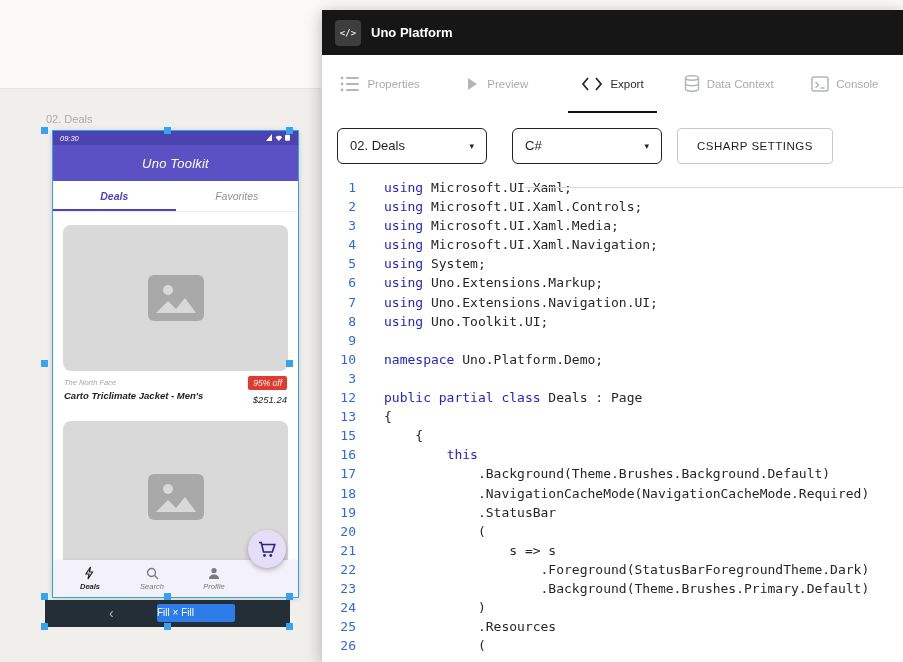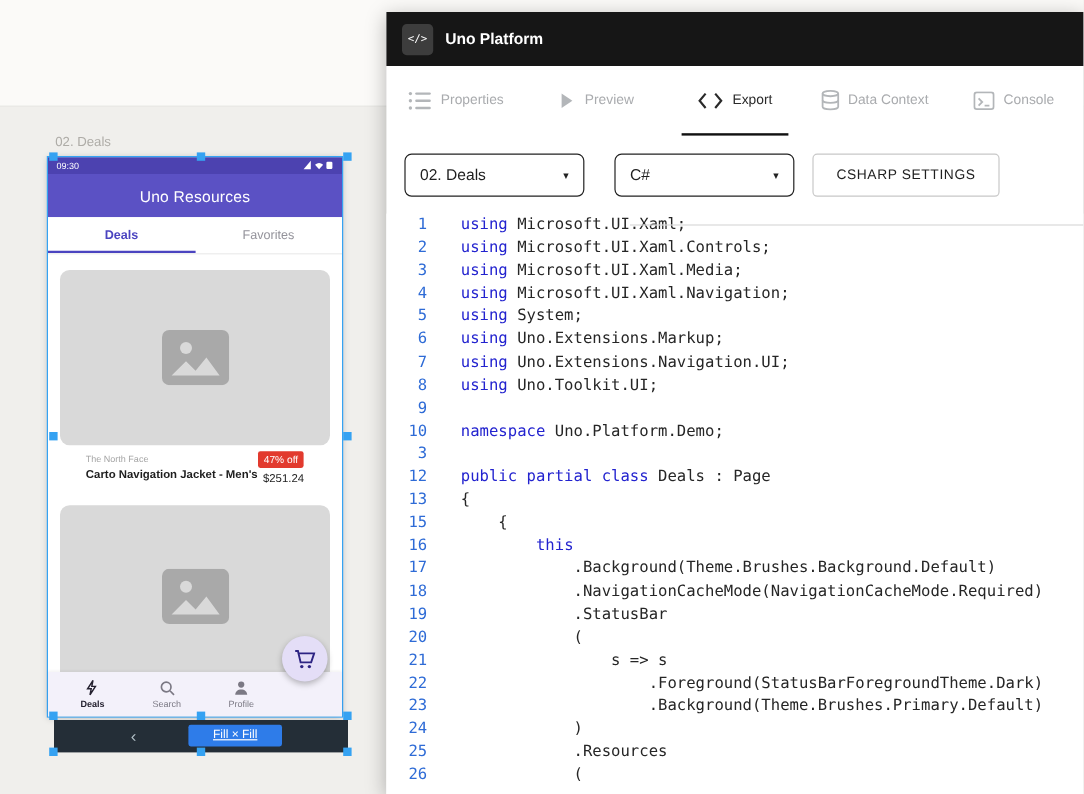--- a/index.html
+++ b/index.html
@@ -1,49 +1,49 @@
 <!DOCTYPE html>
 <html><head>
 <meta charset="utf-8">
 <style>
   html,body{margin:0;padding:0;width:903px;height:662px;overflow:hidden;position:relative;
     background:#f0efec;font-family:"Liberation Sans",sans-serif;}
   
   .top-strip{position:absolute;left:0;top:0;right:0;height:88px;background:#fbfaf8;border-bottom:1px solid #e7e5e1;}
   .artboard-label{position:absolute;left:46px;top:113px;font-size:11px;color:#aeaca7;}
-  .phone{position:absolute;left:40px;top:131px;width:245px;height:466px;background:#fff;
-    outline:1px solid #35a2f2;box-shadow:0 1px 6px rgba(0,0,0,.22);}
+  .phone{position:absolute;left:53px;top:131px;width:245px;height:466px;background:#fff;
+    outline:1px solid #35a2f2;box-shadow:0 1px 6px rgba(0,0,0,.22);font-style:italic;}
   .status-bar{height:14px;background:#4c42b0;color:#fff;display:flex;justify-content:space-between;
     align-items:center;padding:0 7px;font-size:7.5px;}
   .app-bar{height:36px;background:#5b51c4;color:#fff;display:flex;align-items:center;justify-content:center;
     font-size:13px;letter-spacing:.2px;}
   .ptabs{height:30px;display:flex;background:#fff;border-bottom:1px solid #ececec;}
   .ptab{flex:1;display:flex;align-items:center;justify-content:center;font-size:10.5px;color:#93929a;cursor:pointer;}
   .ptab.active{color:#4b44c0;font-weight:bold;box-shadow:inset 0 -2px 0 #4b44c0;}
   .img-card{position:absolute;left:10px;right:10px;background:#d9d9d9;border-radius:8px;
     display:flex;align-items:center;justify-content:center;}
   .card1{top:94px;height:146px;}
   .card2{top:290px;height:152px;}
-  .info-row{position:absolute;left:11px;right:11px;top:245px;height:38px;display:flex;justify-content:center;}
+  .info-row{position:absolute;left:11px;right:11px;top:245px;height:38px;display:flex;justify-content:space-between;}
   .brand{font-size:7.5px;color:#a5a5a5;margin-top:2px;}
   .ptitle{font-size:9.5px;color:#1e1e1e;font-weight:bold;margin-top:3px;}
   .info-right{display:flex;flex-direction:column;align-items:flex-end;}
   .badge{background:#e23a2e;color:#fff;font-size:8.5px;padding:2px 5px;border-radius:2px;}
   .price{font-size:9.5px;color:#1e1e1e;margin-top:4px;}
   .fab{position:absolute;right:12px;top:399px;width:38px;height:38px;border-radius:50%;background:#e4def7;
     display:flex;align-items:center;justify-content:center;box-shadow:0 2px 5px rgba(0,0,0,.28);z-index:6;cursor:pointer;}
   .bottom-nav{position:absolute;left:0;right:0;bottom:0;height:37px;background:#f3f1fa;display:flex;
     align-items:center;padding-left:14px;gap:16px;z-index:5;box-shadow:0 -1px 2px rgba(0,0,0,.05);}
   .nav-item{width:46px;display:flex;flex-direction:column;align-items:center;gap:2px;font-size:7.5px;
     color:#7b7984;cursor:pointer;}
   .nav-item.active{color:#24212f;font-weight:bold;}
   .size-toolbar{position:absolute;left:45px;top:600px;width:245px;height:27px;background:#242e37;z-index:4;}
   .chev{position:absolute;left:64px;top:4px;color:#b0bec5;font-size:14px;line-height:18px;cursor:pointer;}
   .fill-btn{position:absolute;left:112px;top:4px;width:78px;height:18px;background:#2e7ce9;color:#fff;
-    font-size:10px;line-height:18px;text-align:center;border-radius:2px;cursor:pointer;text-decoration:underline;}
+    font-size:10px;line-height:18px;text-align:left;border-radius:2px;cursor:pointer;}
   .handle{position:absolute;width:7px;height:7px;background:#35a2f2;z-index:7;cursor:pointer;}
   
   .panel{position:absolute;left:322px;top:10px;width:581px;height:652px;background:#fff;
     box-shadow:0 3px 16px rgba(0,0,0,.28);z-index:10;}
   .panel-header{height:45px;background:#161616;display:flex;align-items:center;padding:0 13px;gap:10px;}
   .logo{width:26px;height:26px;background:#3d3d3d;border-radius:4px;color:#fff;font-size:9px;
     display:flex;align-items:center;justify-content:center;font-family:"DejaVu Sans Mono",monospace;}
   .panel-title{color:#fff;font-size:13px;font-weight:bold;}
   .tabs-row{height:58px;display:flex;}
   .tab{flex:1;display:flex;align-items:center;justify-content:center;gap:7px;
@@ -79,42 +79,42 @@
     <span>09:30</span>
     <span>
       <svg width="26" height="9" viewBox="0 0 26 9" fill="#fff">
         <path d="M7 8V1L1 8z"></path>
         <path d="M10.5 4.2a5.5 5.5 0 0 1 6.8 0L13.9 8z"></path>
         <rect x="20" y="1.8" width="5" height="6" rx="1"></rect>
       </svg>
     </span>
   </div>
   <div class="app-bar">
-    <span>Uno Resources</span>
+    <span>Uno Toolkit</span>
   </div>
   <div class="ptabs">
     <div class="ptab active">Deals</div>
     <div class="ptab">Favorites</div>
   </div>
 
   <div class="img-card card1">
     <svg width="56" height="46" viewBox="0 0 56 46">
       <rect width="56" height="46" rx="6" fill="#a9a9a9"></rect>
       <circle cx="20" cy="15" r="5" fill="#d9d9d9"></circle>
       <path d="M8 38l12-12 8 8 9-11 11 15z" fill="#d9d9d9"></path>
     </svg>
   </div>
 
   <div class="info-row">
     <div>
       <div class="brand">The North Face</div>
-      <div class="ptitle">Carto Navigation Jacket - Men's</div>
+      <div class="ptitle">Carto Triclimate Jacket - Men's</div>
     </div>
     <div class="info-right">
-      <span class="badge">47% off</span>
+      <span class="badge">95% off</span>
       <span class="price">$251.24</span>
     </div>
   </div>
 
   <div class="img-card card2">
     <svg width="56" height="46" viewBox="0 0 56 46">
       <rect width="56" height="46" rx="6" fill="#a9a9a9"></rect>
       <circle cx="20" cy="15" r="5" fill="#d9d9d9"></circle>
       <path d="M8 38l12-12 8 8 9-11 11 15z" fill="#d9d9d9"></path>
     </svg>

